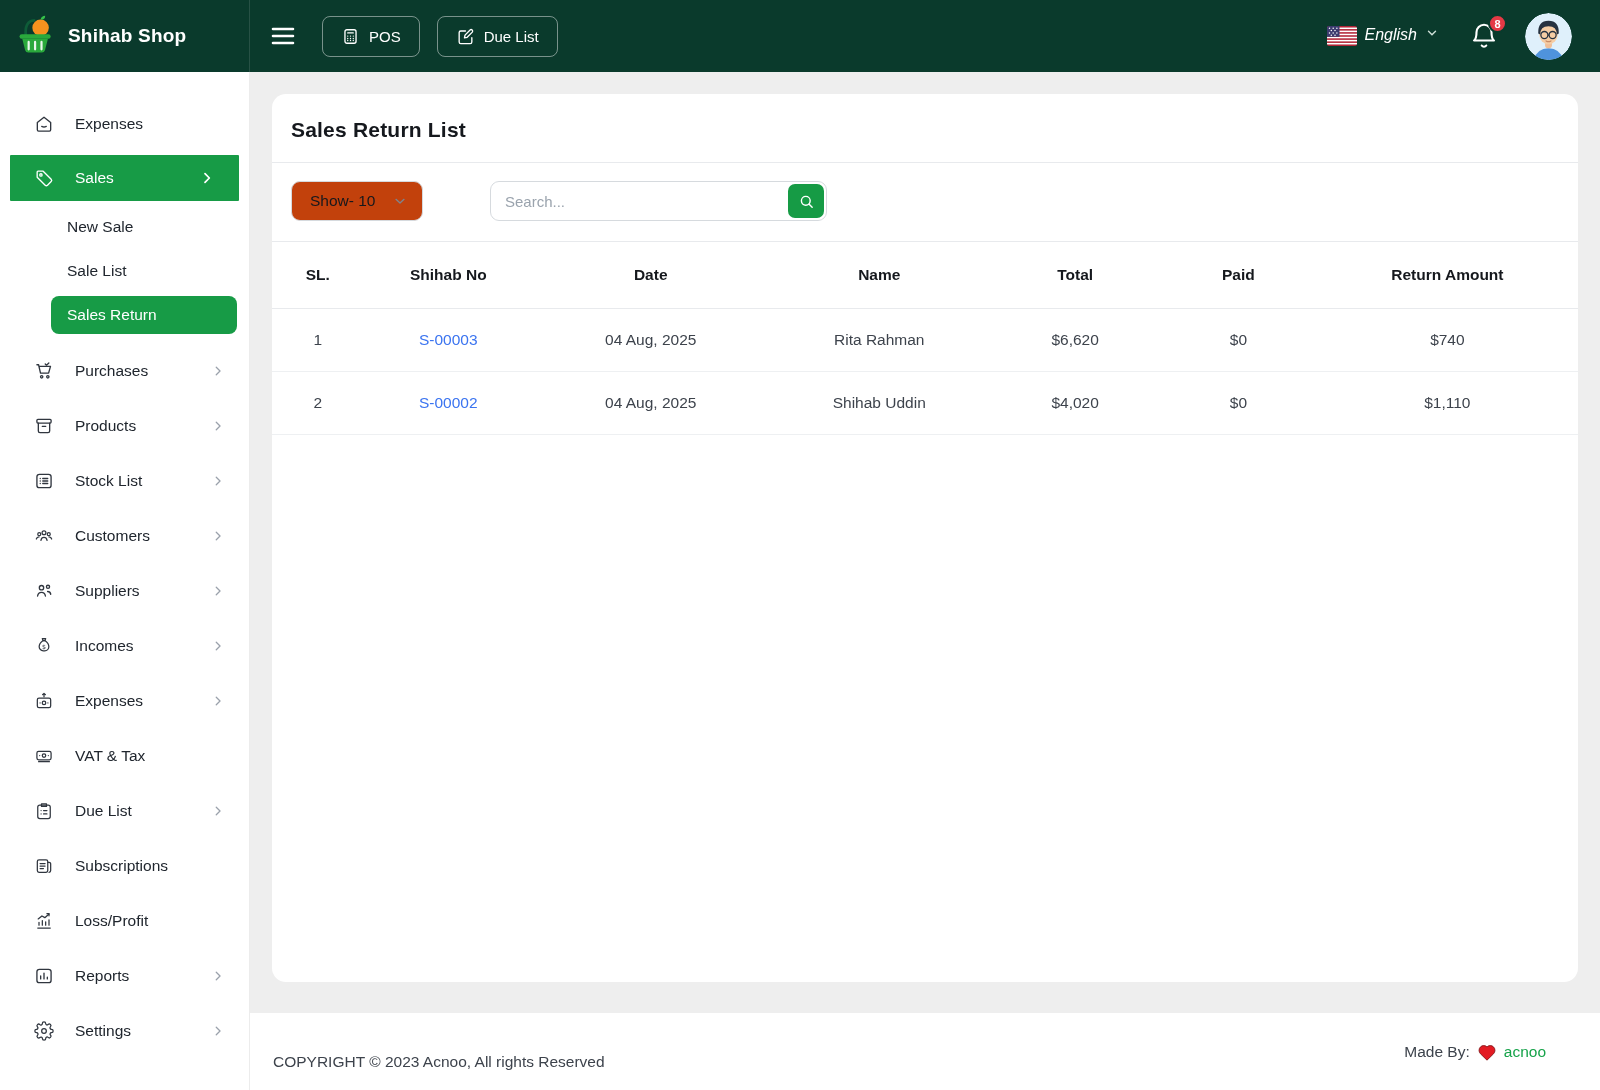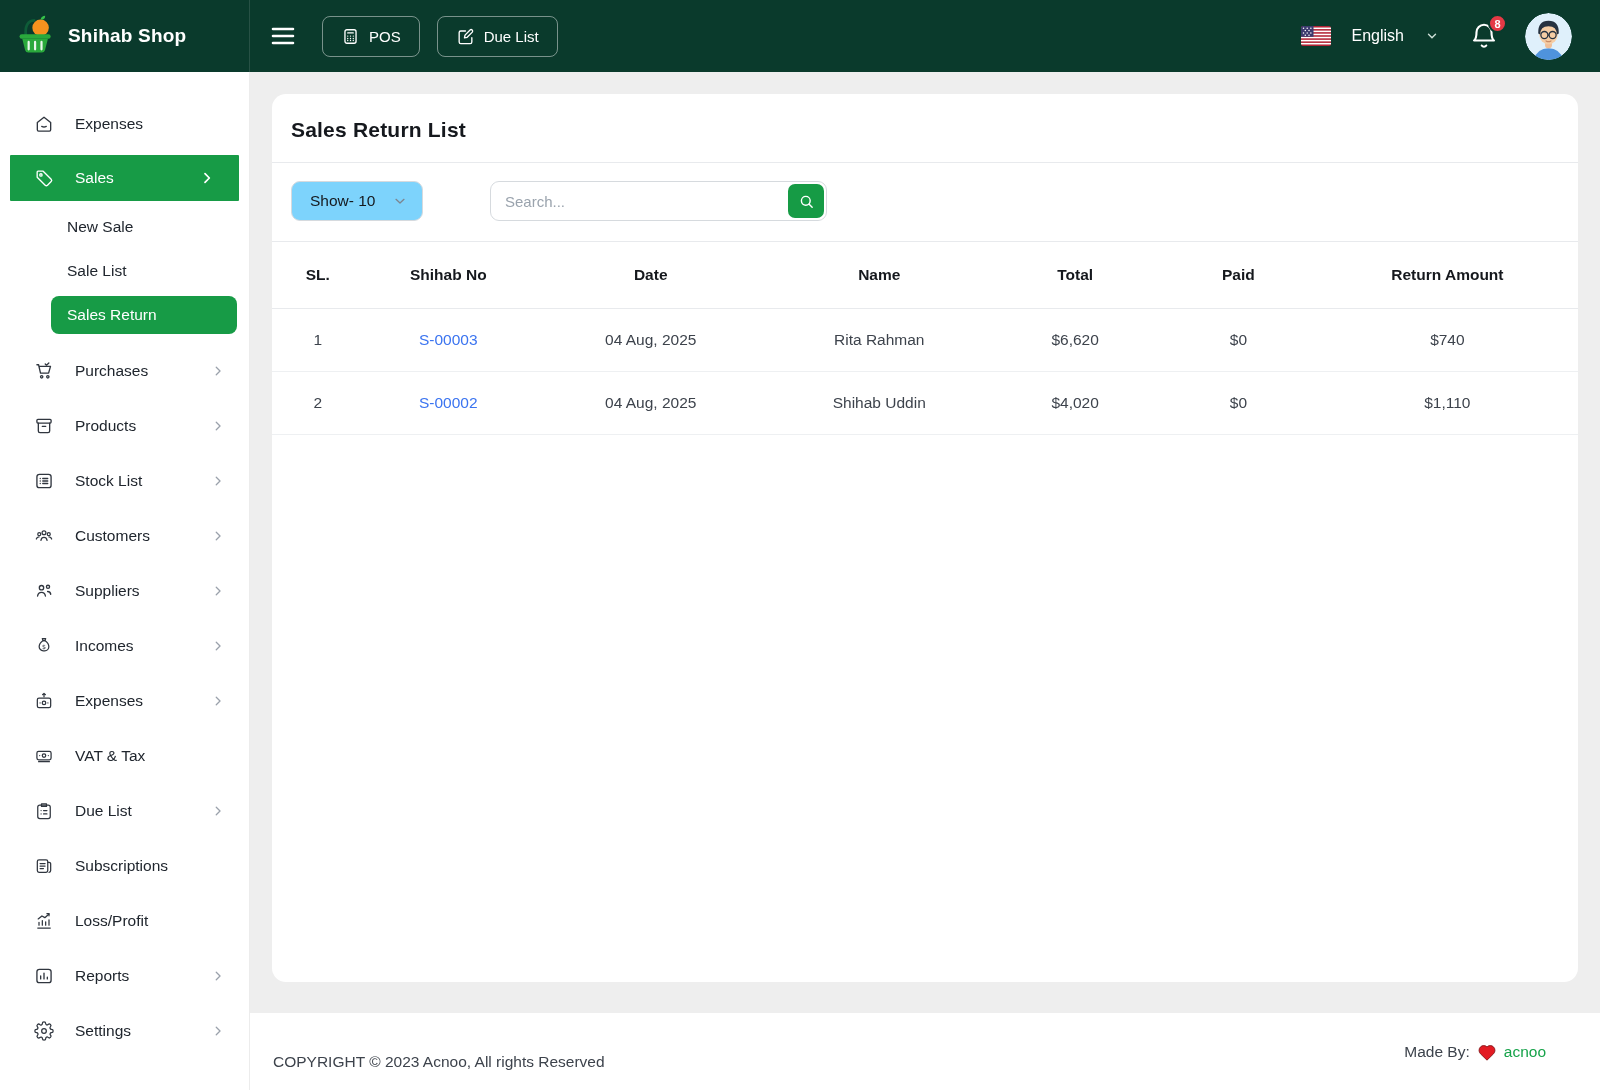--- a/index.html
+++ b/index.html
@@ -20,21 +20,21 @@
   .brand-name { font-size: 19px; font-weight: bold; color: #fff; letter-spacing: .2px; }
   .hamburger { margin-left: 20px; background: none; border: none; cursor: pointer; color: #fff; display: flex; }
   .hdr-btn {
     margin-left: 26px; display: flex; align-items: center; gap: 9px;
     background: transparent; border: 1px solid rgba(255,255,255,0.45); border-radius: 8px;
     color: #fff; font-size: 15px; padding: 10px 18px; cursor: pointer;
     font-family: inherit;
   }
   .hdr-btn + .hdr-btn { margin-left: 17px; }
   .hdr-spacer { flex: 1; }
-  .lang { display: flex; align-items: center; gap: 21px; cursor: pointer; font-size: 16px; }
+  .lang { display: flex; align-items: flex-start; gap: 8px; cursor: pointer; font-size: 16px; font-style: italic; }
   .lang svg.flag { border-radius: 2px; display: block; }
   .bell-wrap { position: relative; margin-left: 30px; cursor: pointer; display: flex; }
   .badge {
     position: absolute; top: -7px; right: -8px; background: #e53945; color: #fff;
     font-size: 11px; font-weight: bold; min-width: 19px; height: 19px; border-radius: 50%;
     display: flex; align-items: center; justify-content: center; border: 2px solid #0a3a2c;
   }
   .avatar { margin: 0 28px 0 26px; width: 47px; height: 47px; border-radius: 50%; overflow: hidden; cursor: pointer; flex: none; }
 
   
@@ -70,21 +70,21 @@
   .card {
     background: #fff; border-radius: 14px; height: 888px; overflow: hidden;
     display: flex; flex-direction: column;
   }
   .card-head { padding: 24px 20px 20px 19px; border-bottom: 1px solid #e8eaed; }
   .card-title { font-size: 21px; font-weight: bold; color: #15181d; letter-spacing: .2px; }
   .controls { display: flex; align-items: center; gap: 19px; padding: 18px 20px 20px 19px; border-bottom: 1px solid #e8eaed; }
   .show-select {
     width: 132px; height: 40px; border: 1px solid #d6dade; border-radius: 9px;
     display: flex; align-items: center; justify-content: space-between;
-    padding: 0 14px 0 18px; font-size: 15.5px; color: #15181d; cursor: pointer; background: #7dd3fc;
+    padding: 0 14px 0 18px; font-size: 15.5px; color: #15181d; cursor: pointer; background: #c2410c;
   }
   .show-select .chev { color: #7d8590; display: flex; }
   .search-wrap { position: relative; width: 385px; height: 40px; padding-left: 48px; }
   .search-input {
     width: 100%; height: 100%; border: 1px solid #d6dade; border-radius: 9px;
     padding: 0 48px 0 14px; font-size: 15px; color: #15181d; outline: none;
     font-family: inherit; background: #fff;
   }
   .search-input::placeholder { color: #9aa3ad; }
   .search-btn {

